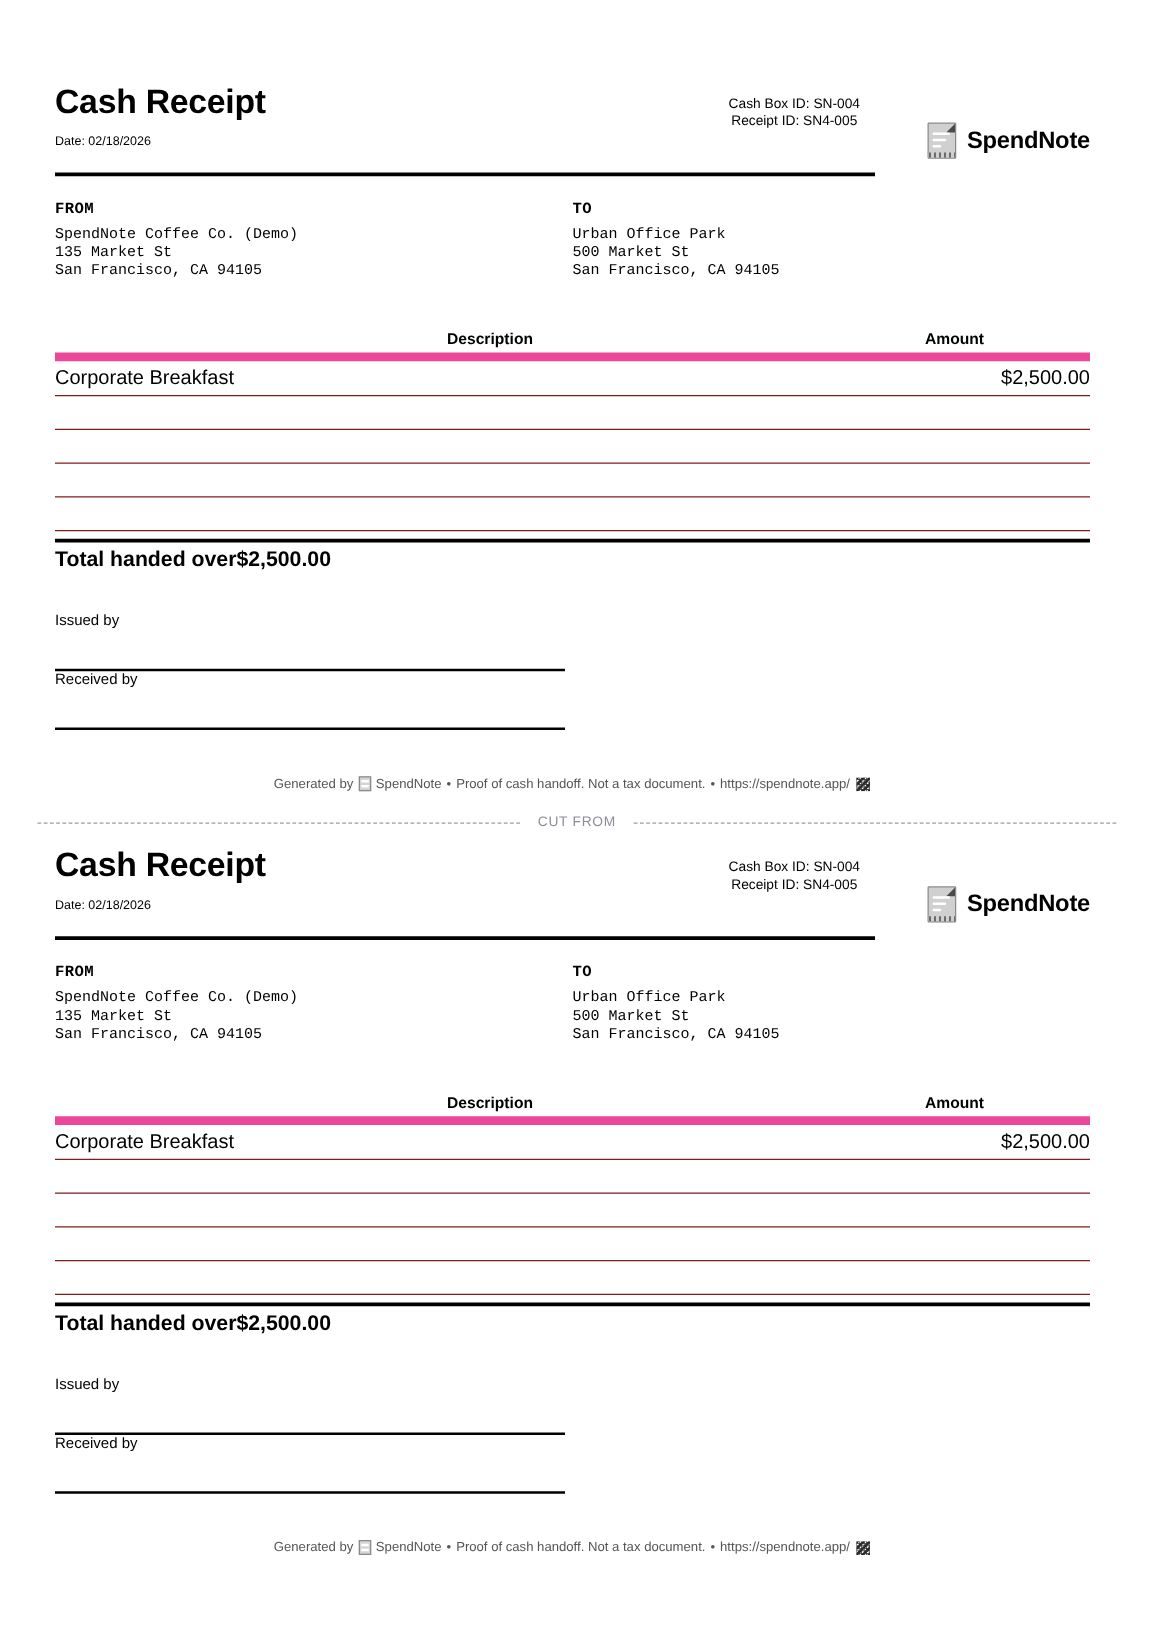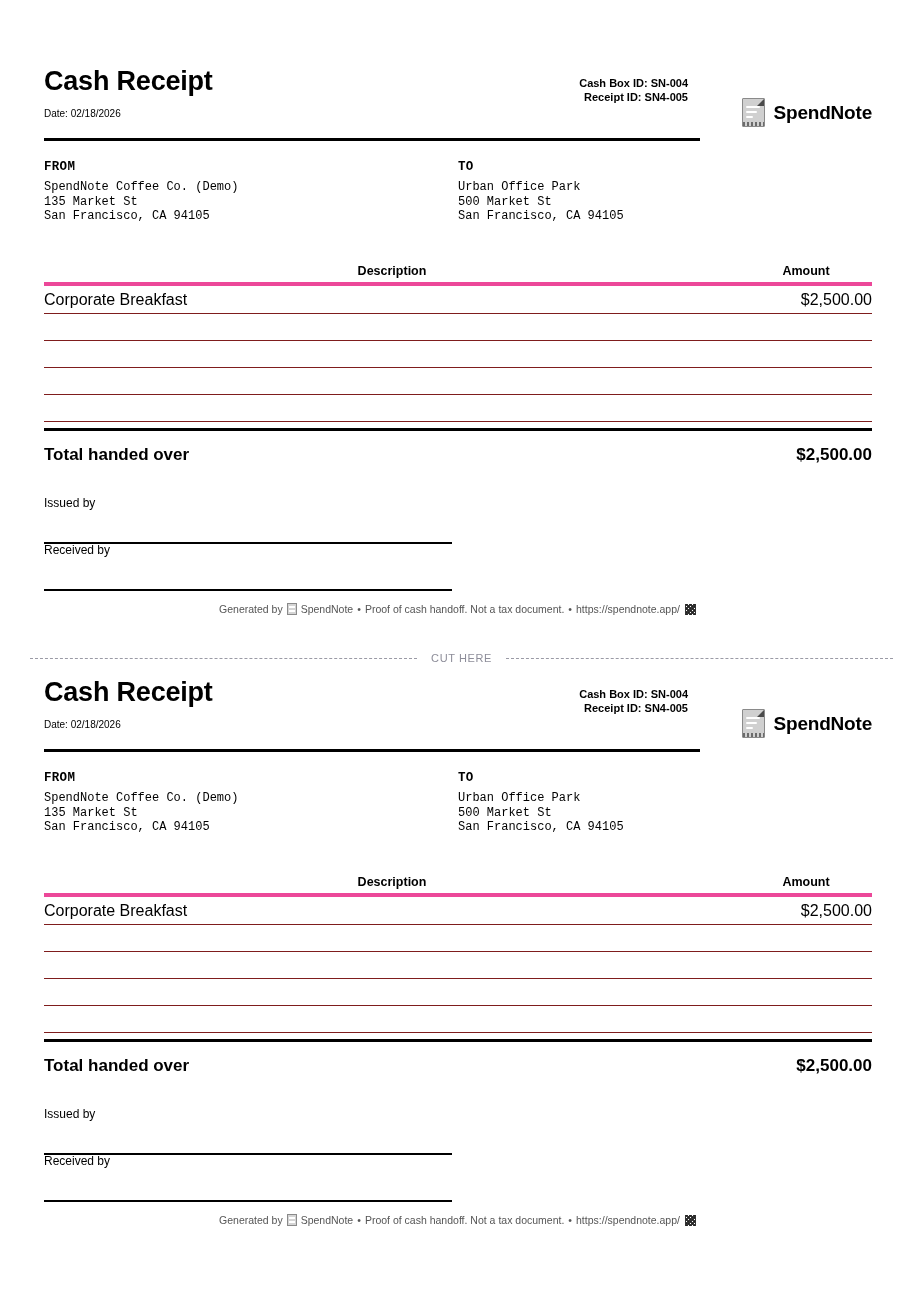--- a/index.html
+++ b/index.html
@@ -51,24 +51,23 @@
     position: absolute;
     left: 0;
     top: 49px;
     font-size: 10px;
     line-height: 1;
   }
   .ids {
     position: absolute;
     right: 184px;
     top: 16px;
-    text-align: right;
+    text-align: center;
     font-size: 11px;
     line-height: 14px;
-    font-weight: bold;
   }
   .brand {
     position: absolute;
     right: 0;
     top: 38px;
     display: flex;
     align-items: center;
     gap: 9px;
   }
   .brand-name {
@@ -147,45 +146,45 @@
   .items {
     width: 100%;
     border-collapse: collapse;
     margin-top: 40px;
     table-layout: fixed;
   }
   .items th {
     font-size: 12.5px;
     font-weight: bold;
     padding: 0 0 4px 0;
-    border-bottom: 4px solid #ec4899;
+    border-bottom: 7px solid #ec4899;
   }
   .items th.desc { text-align: center; }
-  .items th.amt  { text-align: center; width: 132px; }
+  .items th.amt  { text-align: left; width: 132px; }
   .items td {
     font-size: 16px;
     padding: 5px 0 4px 0;
     border-bottom: 1px solid #7f1d1d;
     height: 14px;
   }
   .items td.desc { text-align: left; }
   .items td.amt  { text-align: right; }
   .items tr.blank td { height: 17px; }
 
   .rule-total {
     height: 0;
     border-top: 3px solid #000000;
     margin-top: 6px;
   }
 
   .total-row {
     display: flex;
-    justify-content: space-between;
+    justify-content: flex-start;
     align-items: baseline;
-    padding-top: 14px;
+    padding-top: 4px;
     font-size: 17px;
     font-weight: bold;
   }
 
   
   .signatures {
     display: flex;
     justify-content: space-between;
     margin-top: 32px;
     flex-direction: column;
@@ -198,21 +197,21 @@
     line-height: 1;
   }
   .sig-line {
     margin-top: 33px;
     height: 0;
     border-top: 2px solid #000000;
   }
 
   
   .foot {
-    margin-top: 12px;
+    margin-top: 37px;
     text-align: center;
     font-size: 10.5px;
     color: #555555;
     display: flex;
     align-items: center;
     justify-content: center;
     gap: 4px;
     white-space: nowrap;
   }
   .foot-glyph {
@@ -372,21 +371,21 @@
       <span>Proof of cash handoff. Not a tax document.</span>
       <span>•</span>
       <span>https://spendnote.app/</span>
       <span class="qr-glyph"></span>
     </div>
 
   </div>
 
   <div class="cut-divider">
     <span class="dash"></span>
-    <span class="cut-label">CUT HERE</span>
+    <span class="cut-label">CUT FROM</span>
     <span class="dash"></span>
   </div>
 
   <div class="receipt copy-2">
 
     <div class="rcpt-header">
       <h1 class="title">Cash Receipt</h1>
       <div class="date-line">Date: 02/18/2026</div>
       <div class="ids">
         <div>Cash Box ID: SN-004</div>

